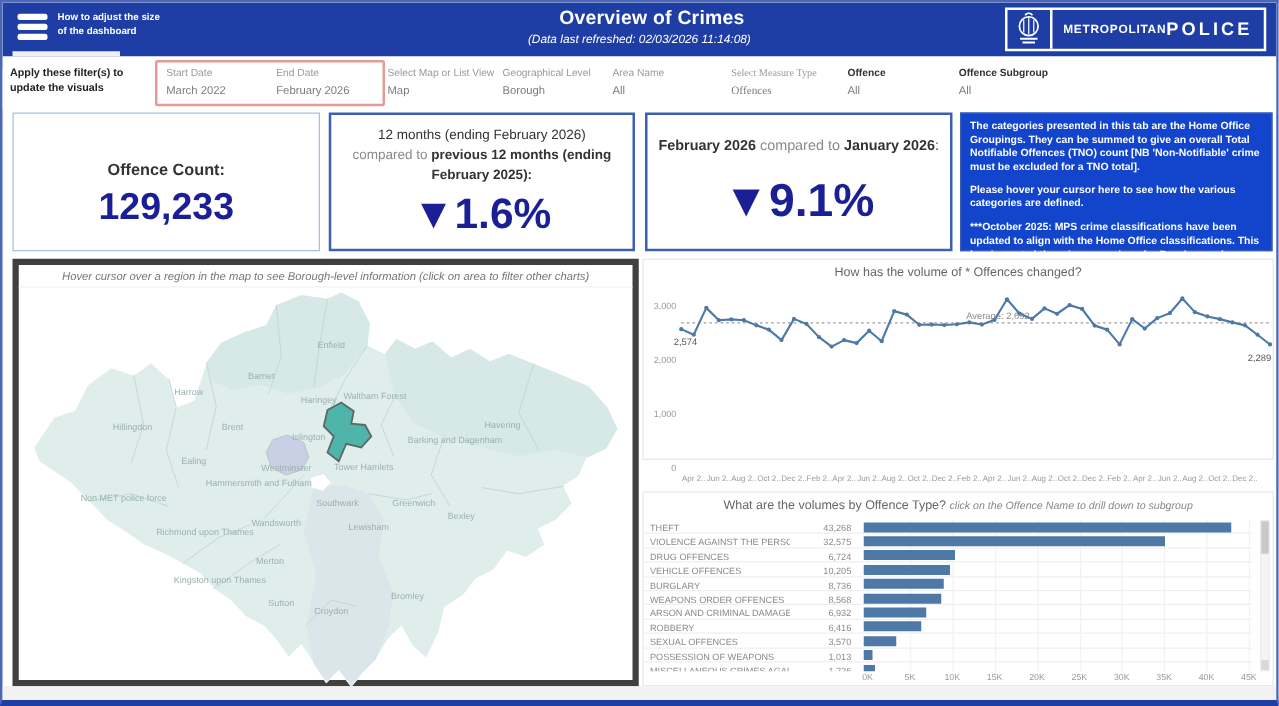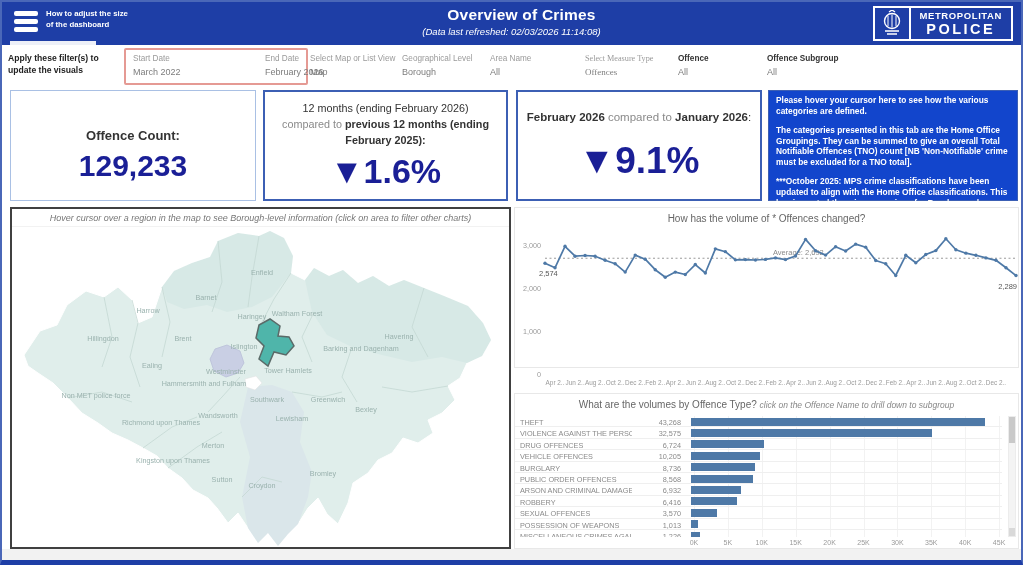--- a/index.html
+++ b/index.html
@@ -12,21 +12,21 @@
   .header { position:absolute; left:0; top:0; width:100%; height:53px; background:#1e3ea6; }
   .hamburger { position:absolute; left:12px; top:9px; width:26px; height:26px; cursor:pointer; }
   .hamburger span { display:block; width:24px; height:4.5px; background:#fff; border-radius:2px; margin-bottom:3.5px; }
   .menu-tip { position:absolute; left:44px; top:6px; width:82px; color:#fff; font-size:7.8px; font-weight:bold; line-height:1.45; text-align:left; }
   .tab-underline { position:absolute; left:8px; top:39px; width:86px; height:4px; background:rgba(255,255,255,0.92); }
   .title-wrap { position:absolute; left:0; top:4px; width:100%; text-align:center; color:#fff; pointer-events:none; }
   .title { font-size:15.5px; font-weight:bold; letter-spacing:0.2px;margin-left:20px; }
   .subtitle { font-size:9.5px; font-style:italic; margin-top:2px; }
   .logo { position:absolute; right:8px; top:4px; height:35px; display:flex; border:2px solid #fff; background:#1e3ea6; }
   .logo .crest { width:36px; display:flex; align-items:center; justify-content:center; border-right:2px solid #fff; }
-  .logo .lg-text { padding:2px 9px; display:flex; flex-direction:column; align-items:center; justify-content:center; color:#fff; }
+  .logo .lg-text { padding:2px 9px; display:flex; align-items:center; justify-content:center; color:#fff; }
   .lg1 { font-size:9.5px; font-weight:bold; letter-spacing:0.6px; }
   .lg2 { font-size:14.5px; font-weight:bold; letter-spacing:2.5px; }
 
   
   .filterbar { position:absolute; left:0; top:43px; width:100%; height:43px; background:#fff; }
   .apply-label { position:absolute; left:6px; top:8px; width:114px; font-size:8.6px; font-weight:bold; color:#222; line-height:1.35; }
   .date-outline { position:absolute; left:122px; top:3px; width:184px; height:37px; border:2px solid #e59a94; border-radius:2px; }
   .filter-item { position:absolute; top:9px; }
   .filter-item .f-label { font-size:8.2px; color:#9a9a9a; }
   .filter-item .f-value { font-size:9px; color:#7d7d7d; margin-top:4px; cursor:pointer; }
@@ -42,21 +42,21 @@
   .cmp-line { font-size:10.8px; color:#333; line-height:1.5; }
   .cmp-gray { color:#8a8a8a; }
   .cmp-bold { font-weight:bold; color:#333; }
   .kpi-pct { font-size:34px; font-weight:bold; color:#1a1f96; margin-top:4px; }
 
   .notice { position:absolute; left:766px; top:88px; width:250px; height:111px; background:#1245cc; border:1px solid #3c5fb4;
             color:#fff; font-size:8.35px; font-weight:bold; line-height:1.3; padding:4px 7px; cursor:help; }
   .notice p { margin-bottom:8px; }
 
   
-  .map-panel { position:absolute; left:8px; top:205px; width:501px; height:342px; border:2px solid #404040; background:#fff; }
+  .map-panel { position:absolute; left:8px; top:205px; width:501px; height:342px; border:5px solid #404040; background:#fff; }
   .map-caption { height:18px; display:flex; align-items:center; justify-content:center; font-size:9px; font-style:italic; color:#777; border-bottom:1px solid #f2f2f2; }
   .map-svg { display:block; }
   .right-col { position:absolute; left:512px; top:205px; width:505px; height:342px; }
   .line-panel { position:absolute; left:0; top:0; width:505px; height:161px; border:1px solid #e8e8e8; background:#fff; }
   .chart-title { text-align:center; font-size:10px; color:#666; padding-top:5px; }
   .chart-title .it { font-style:italic; font-size:8.5px; color:#888; }
   .bar-panel { position:absolute; left:0; top:186px; width:505px; height:156px; border:1px solid #e8e8e8; background:#fff; }
   .bar-rows { position:absolute; left:0; top:22px; width:487px; height:121px; overflow:hidden; }
   .bar-row { position:relative; height:11.4px; border-bottom:1px solid #efefef; }
   .b-label { position:absolute; left:5px; top:2px; width:112px; font-size:7.3px; color:#8a8a8a; white-space:nowrap; overflow:hidden; }
@@ -109,21 +109,21 @@
   <div class="tab-underline"></div>
 
   <div class="filterbar">
     <div class="apply-label">Apply these filter(s) to update the visuals</div>
     <div class="date-outline"></div>
     <div id="filter-items">
         <div class="filter-item" style="left: 131px;">
           <div class="f-label">Start Date</div>
           <div class="f-value">March 2022</div>
         </div>
-        <div class="filter-item" style="left: 219px; margin-left: 44px;">
+        <div class="filter-item" style="left: 219px;">
           <div class="f-label">End Date</div>
           <div class="f-value">February 2026</div>
         </div>
         <div class="filter-item" style="left: 308px;">
           <div class="f-label">Select Map or List View</div>
           <div class="f-value">Map</div>
         </div>
         <div class="filter-item" style="left: 400px;">
           <div class="f-label">Geographical Level</div>
           <div class="f-value">Borough</div>
@@ -157,22 +157,22 @@
     <div class="cmp-line"><span class="cmp-gray">compared to </span><span class="cmp-bold">previous 12 months (ending February 2025):</span></div>
     <div class="kpi-pct">▼1.6%</div>
   </div>
 
   <div class="card card3">
     <div class="cmp-line" style="font-size:11.5px;"><span class="cmp-bold">February 2026</span><span class="cmp-gray"> compared to </span><span class="cmp-bold">January 2026</span><span>:</span></div>
     <div class="kpi-pct" style="font-size:37px; margin-top:14px;">▼9.1%</div>
   </div>
 
   <div class="notice">
+    <p>The categories presented in this tab are the Home Office Groupings.  They can be summed to give an overall Total Notifiable Offences (TNO) count [NB 'Non-Notifiable' crime must be excluded for a TNO total].</p>
     <p>Please hover your cursor here to see how the various categories are defined.</p>
-    <p>The categories presented in this tab are the Home Office Groupings.  They can be summed to give an overall Total Notifiable Offences (TNO) count [NB 'Non-Notifiable' crime must be excluded for a TNO total].</p>
     <p>***October 2025: MPS crime classifications have been updated to align with the Home Office classifications. This has impacted the crime groupings for Burglary and Violence Against the Person. Please see Data Definitions/Sources tab for further details.</p>
   </div>
 
   <div class="map-panel">
     <div class="map-caption">Hover cursor over a region in the map to see Borough-level information (click on area to filter other charts)</div>
     <svg id="map-svg" class="map-svg" width="499" height="321" viewBox="0 0 499 321">
         <path d="M12,128 L28,104 45,98 55,78 74,64 92,70 106,60 120,73 126,96 140,90 150,60 162,44 180,36 198,30 206,14 226,6 247,9 258,4 272,11 281,29 279,46 293,53 302,41 317,49 331,43 346,56 361,49 377,59 392,53 412,61 432,69 456,79 471,96 479,113 470,129 455,136 448,151 436,159 443,173 430,186 416,193 421,206 406,216 391,211 380,226 366,233 356,246 341,256 336,276 326,297 315,287 306,271 296,281 286,297 276,307 266,319 256,306 246,316 236,301 226,286 216,296 205,281 196,271 181,263 170,251 156,241 145,229 131,221 116,213 100,206 86,196 70,186 56,171 41,156 26,146 16,139 Z" fill="#e0eeeb" stroke="#ffffff" stroke-width="1"></path>
         <path d="M150,60 162,44 180,36 198,30 206,14 226,6 247,9 258,4 272,11 281,29 279,46 260,70 240,80 215,85 195,78 172,82 155,75 Z" fill="#d7e9e6" stroke="none"></path>
         <path d="M293,53 302,41 317,49 331,43 346,56 361,49 377,59 392,53 412,61 432,69 456,79 471,96 479,113 470,129 455,136 430,130 400,135 370,128 340,120 315,108 300,85 Z" fill="#d7e9e6" stroke="none"></path>
         <path d="M236,160 260,158 280,165 292,185 288,215 300,245 296,270 286,297 276,307 266,319 256,306 246,316 236,301 230,270 238,230 228,195 Z" fill="#dae6ea" stroke="none"></path>
@@ -344,21 +344,21 @@
             <div class="b-label">VEHICLE OFFENCES</div>
             <div class="b-value">10,205</div>
             <div class="b-bar" style="width: 69.2px; background: rgb(78, 121, 167);"></div>
           </div>
           <div class="bar-row">
             <div class="b-label">BURGLARY</div>
             <div class="b-value">8,736</div>
             <div class="b-bar" style="width: 63.7px; background: rgb(78, 121, 167);"></div>
           </div>
           <div class="bar-row">
-            <div class="b-label">PUBLIC ORDER OFFENCES</div>
+            <div class="b-label">WEAPONS ORDER OFFENCES</div>
             <div class="b-value">8,568</div>
             <div class="b-bar" style="width: 62.4px; background: rgb(78, 121, 167);"></div>
           </div>
           <div class="bar-row">
             <div class="b-label">ARSON AND CRIMINAL DAMAGE</div>
             <div class="b-value">6,932</div>
             <div class="b-bar" style="width: 50.2px; background: rgb(78, 121, 167);"></div>
           </div>
           <div class="bar-row">
             <div class="b-label">ROBBERY</div>

